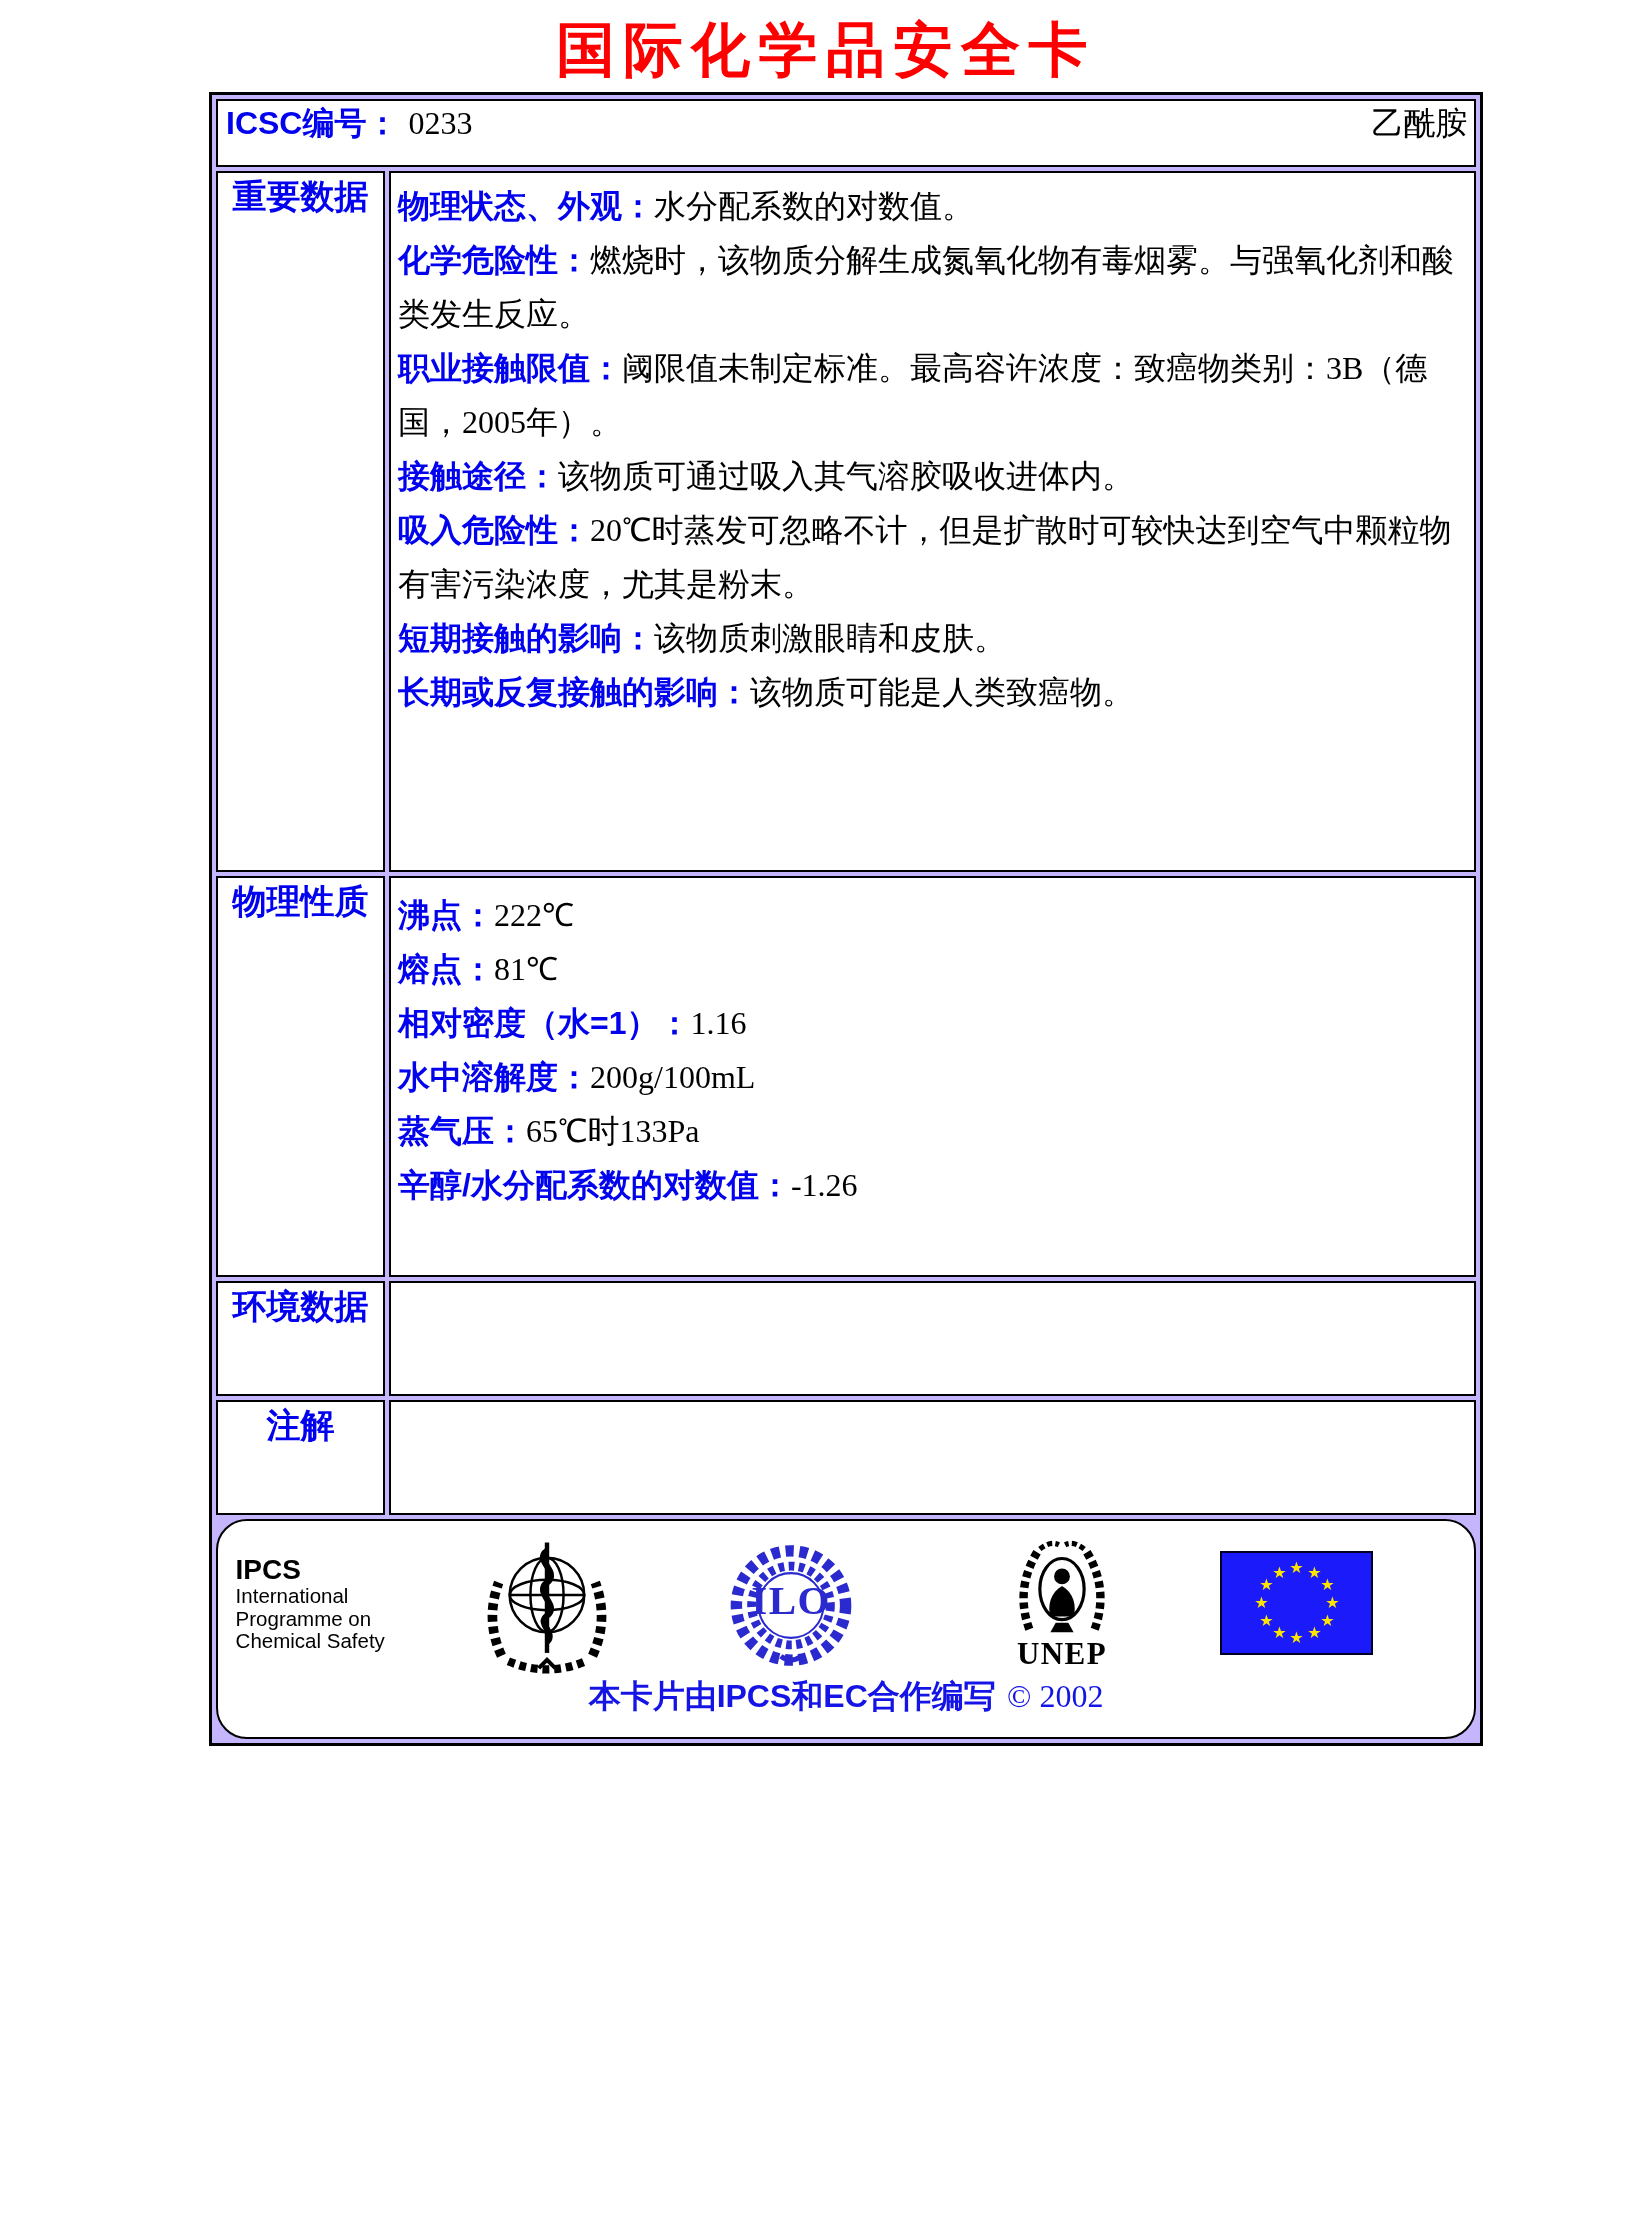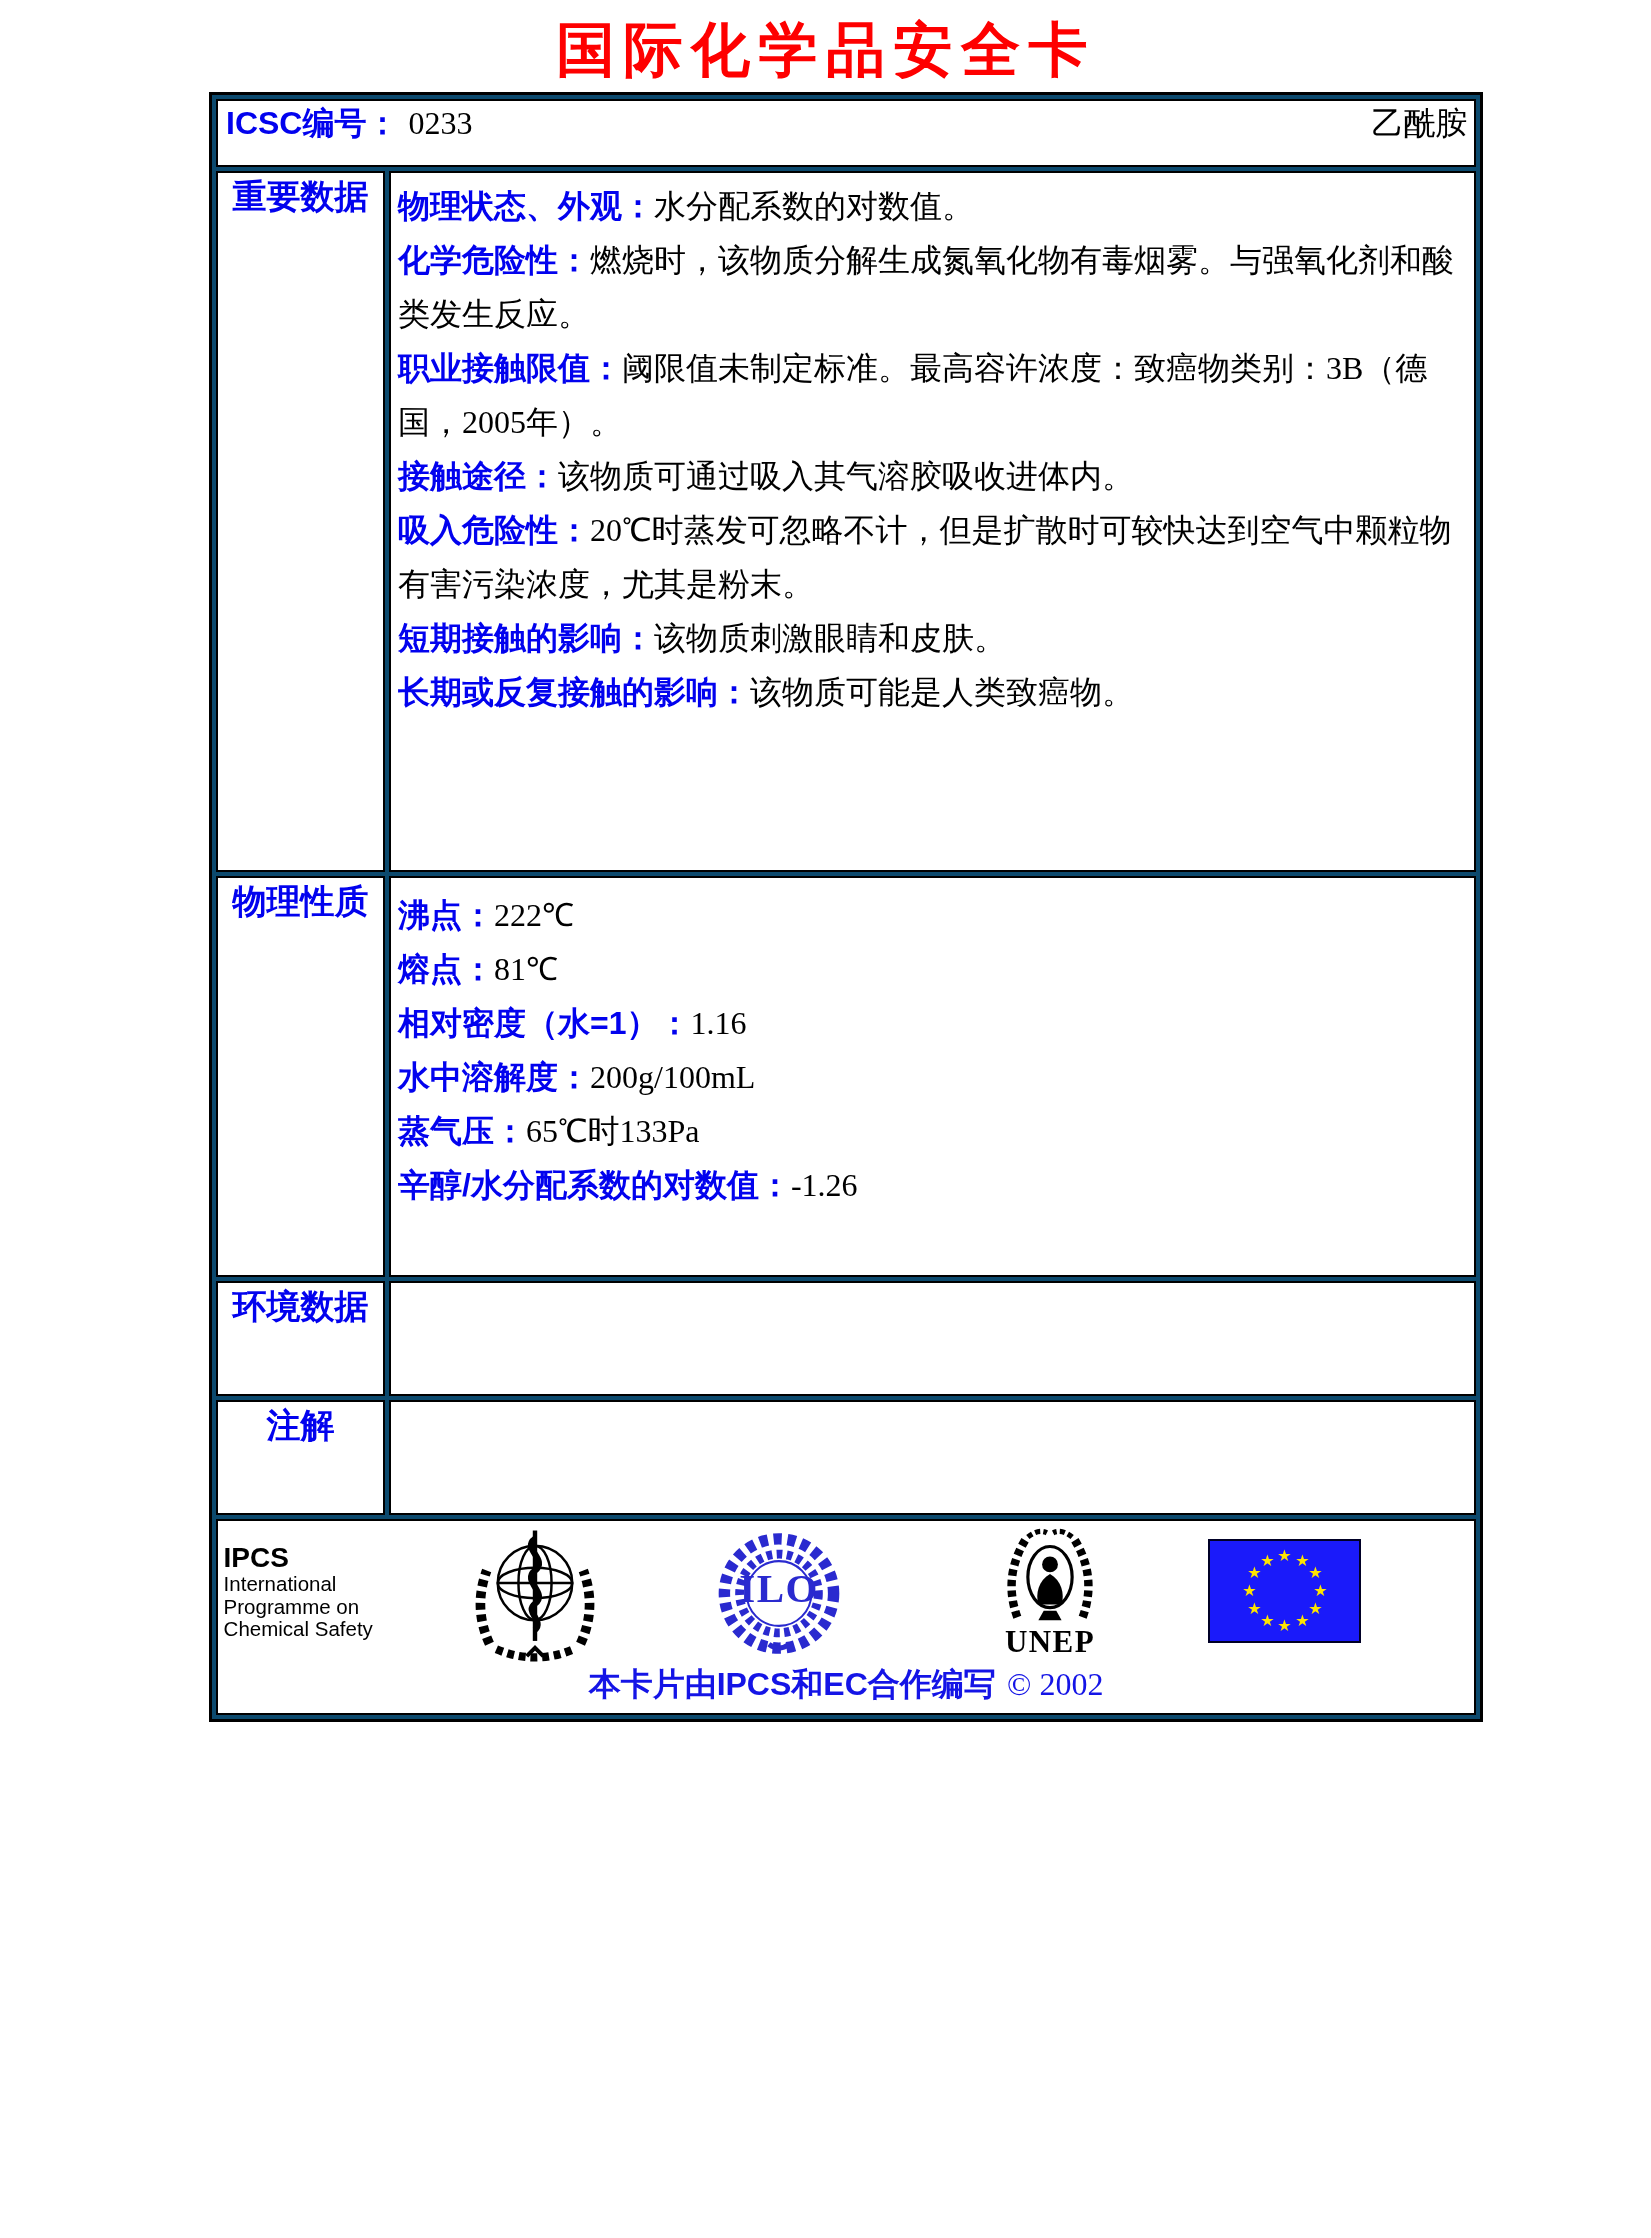--- a/index.html
+++ b/index.html
@@ -9,21 +9,21 @@
     -webkit-font-smoothing:antialiased;
   }
   .page-title{
     position:absolute;top:11.3px;left:0;width:1652px;text-align:center;
     font-family:"Liberation Sans",sans-serif;font-weight:bold;
     font-size:59px;color:#fe0000;letter-spacing:8.5px;
   }
   table.card{
     position:absolute;left:209px;top:92px;width:1274px;
     border:3.5px solid #000;border-collapse:separate;border-spacing:4.2px;
-    table-layout:fixed;background:#0c4a6e;
+    table-layout:fixed;background:#c4b5fd;
   }
   table.card td{border:2.1px solid #000;background:#fff;vertical-align:top;overflow:hidden;}
   col.c-label{width:169px;}
   td.label-cell{
     vertical-align:middle;text-align:center;
     font-family:"Liberation Sans",sans-serif;font-weight:bold;
     font-size:34px;color:#0202ee;
   }
   td.content-cell{
     font-size:32px;line-height:54px;color:#000;
@@ -35,21 +35,21 @@
   td.header-cell{vertical-align:middle;}
   .header-flex{
     display:flex;justify-content:space-between;align-items:center;
     font-size:32px;padding:0 5.6px 0 7px;
   }
   .icsc-num{margin-left:10px;color:#000;}
   td.addinfo-cell{vertical-align:middle;font-size:32px;padding:0 7px;}
   td.legal-cell{vertical-align:middle;font-size:31px;padding:0 7px;}
   .legal-label{font-family:"Liberation Sans",sans-serif;font-weight:bold;color:#000;}
   
-  td.logos-cell{position:relative;padding:0;}
+  td.logos-cell{position:relative;padding:12px;border-radius:31px;}
   .logos-wrap{position:relative;width:100%;height:192px;}
   .ipcs-block{
     position:absolute;left:5.6px;top:21px;
     font-family:"Liberation Sans",sans-serif;color:#000;
   }
   .ipcs-acronym{font-size:28px;font-weight:bold;line-height:31px;}
   .ipcs-line{font-size:20.5px;line-height:22.6px;}
   .logo{position:absolute;}
   .logo-who{left:248px;top:4.2px;width:138px;height:138px;}
   .logo-ilo{left:494px;top:8.5px;width:134px;height:127px;}

